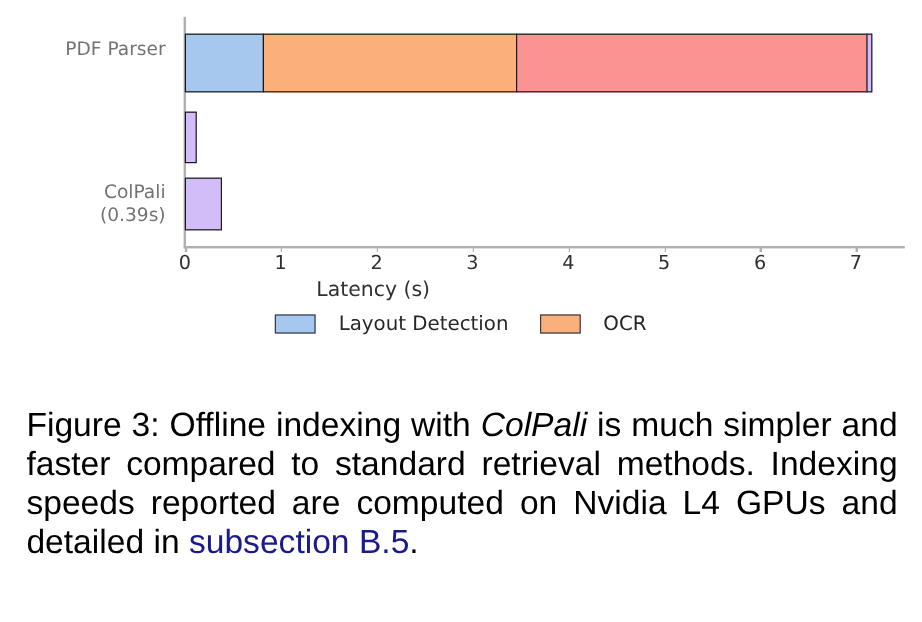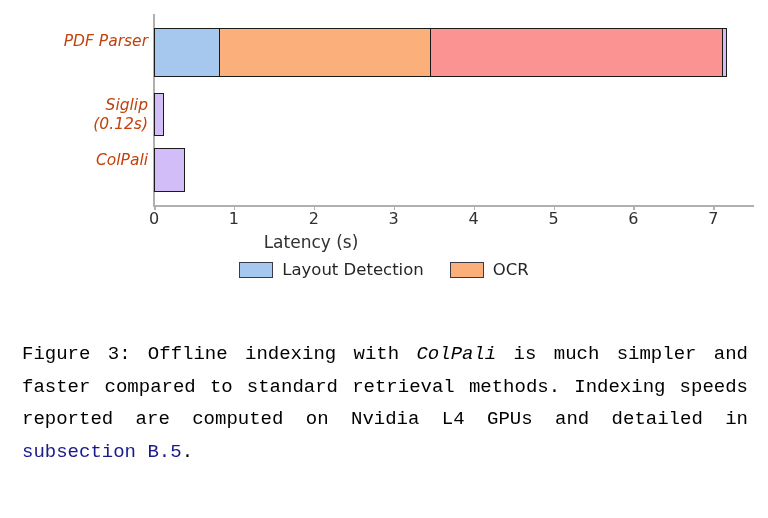--- a/index.html
+++ b/index.html
@@ -48,28 +48,27 @@
     left: 153px;
     top: 205px;
     width: 601px;
     height: 2px;
     background: #b0b0b0;
   }
 
   
   .ytick {
     position: absolute;
-    right: 0;
+    right: 10px;
     width: 118px;
     text-align: right;
     font-size: 15.5px;
     line-height: 19px;
-    color: #c2410c;
+    color: #737373;
     white-space: nowrap;
-    font-style: italic;
   }
   .ytick .l1 { display: block; }
   .ytick .l2 { display: block; }
 
   .ylabels {
     position: absolute;
     left: 22px;
     top: 0;
     width: 126px;
     height: 210px;
@@ -130,66 +129,63 @@
     display: flex;
     flex-direction: row;
     justify-content: center;
     align-items: center;
     gap: 26px;
   }
   .legend-item {
     display: flex;
     flex-direction: row;
     align-items: center;
-    gap: 9px;
+    gap: 19px;
   }
   .legend-swatch {
     width: 34px;
     height: 16px;
     border: 1.4px solid #3a3a4a;
     box-sizing: border-box;
   }
   .legend-label {
     font-size: 16.5px;
     color: #262626;
     white-space: nowrap;
   }
 
   
   .caption {
     position: absolute;
     left: 22px;
     top: 338px;
     width: 726px;
-    font-family: Liberation Mono, monospace;
-    font-size: 19px;
+    font-family: Liberation Sans, sans-serif;
+    font-size: 28px;
     line-height: 32.5px;
     color: #000000;
     text-align: justify;
     text-align-last: left;
     hyphens: manual;
   }
   .caption .italic { font-style: italic; }
   .caption .xref { color: #1a1a8c; }
 </style>
 </head>
 <body>
 
 <div id="figure">
 
   <div class="ylabels">
     <div class="ytick" style="top:32px;">
       <span class="l1">PDF Parser</span>
     </div>
-    <div class="ytick" style="top:96px;">
-      <span class="l1">Siglip</span>
-      <span class="l2">(0.12s)</span>
-    </div>
     <div class="ytick" style="top:151px;">
       <span class="l1">ColPali</span>
+      <span class="l2">(0.39s)</span>
     </div>
   </div>
 
   <div class="y-spine"></div>
   <div class="x-spine"></div>
 
   <div class="plot-area">
     <div class="bar-row" id="bar-0" style="left:0px; top:14px; height:49px;">
         <div class="seg" style="width: 66.317px; background: rgb(166, 200, 238);"></div>
         <div class="seg" style="width: 212.534px; background: rgb(251, 176, 124);"></div>

